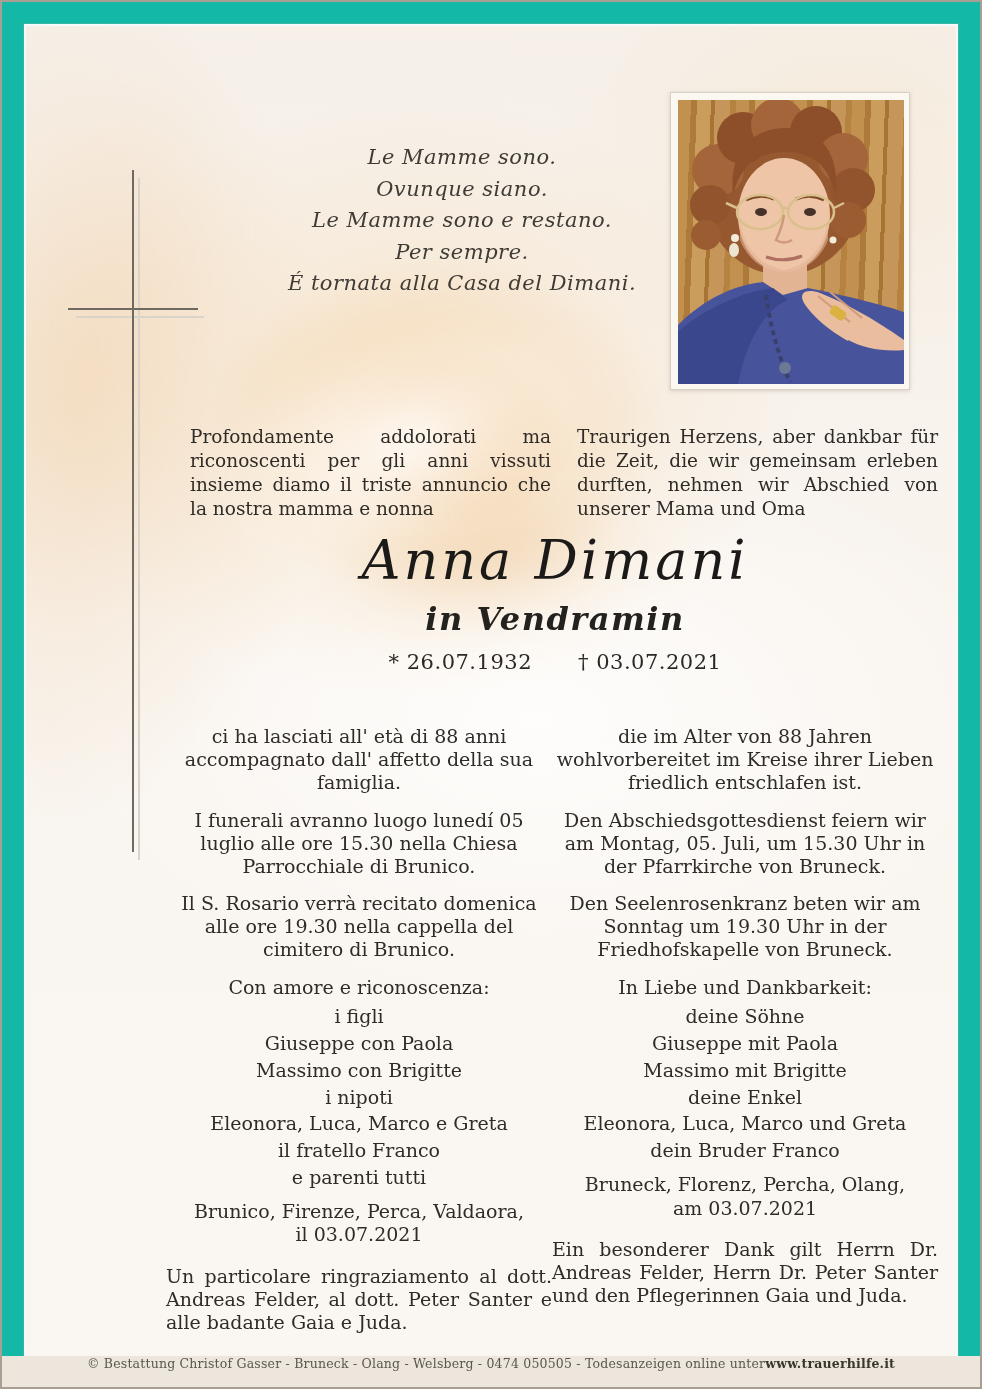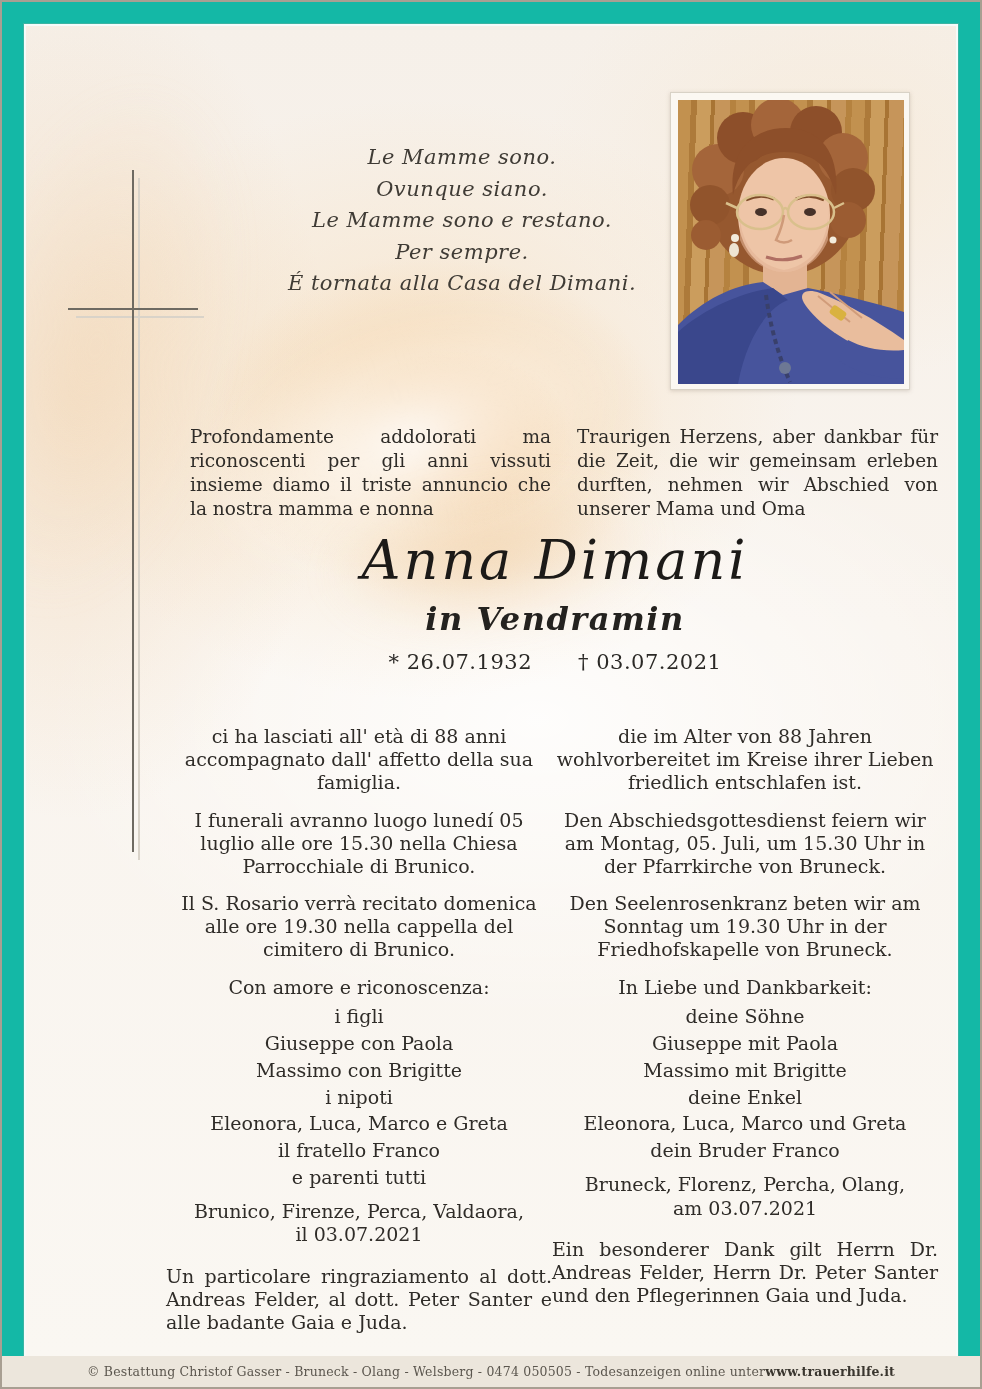--- a/index.html
+++ b/index.html
@@ -91,21 +91,21 @@
   .col .salutation{margin-bottom:8px;margin-top:4px;}
   .col .fam{margin:0 0 7px 0;line-height:1.05;}
   .col .place{margin:12px 0 0 0;}
   .col .dateline{margin:0 0 18px 0;}
   .col .thanks{text-align:justify;margin:0;}
 
   
   .footer{
     position:absolute;left:0;bottom:0;width:100%;height:31px;
     background:#ece6dc;
-    display:flex;align-items:center;justify-content:center;
+    display:flex;justify-content:center;
     font-size:12.5px;color:#5b564e;letter-spacing:0.2px;
   }
   .footer a{color:#3a362f;text-decoration:none;font-weight:bold;}
 </style>
 </head>
 <body>
 
 <div class="card">
   <div class="inner">
     <div class="petal petal-c"></div>

